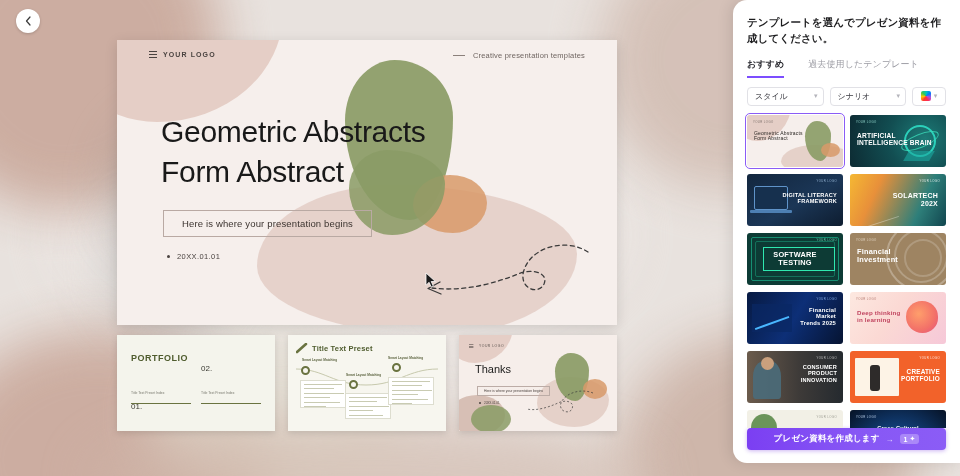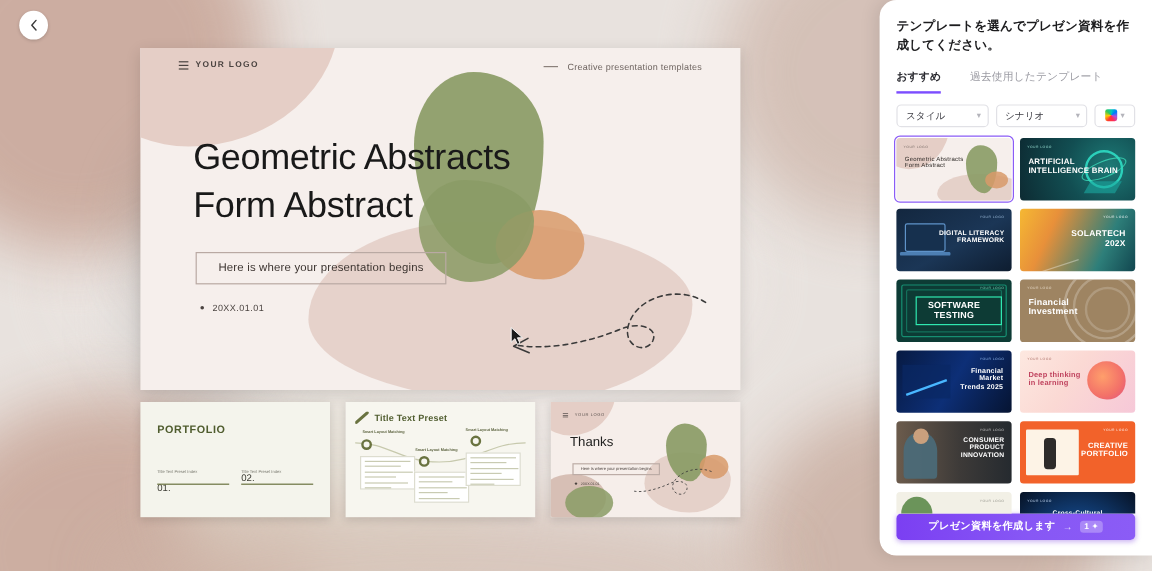--- a/index.html
+++ b/index.html
@@ -320,21 +320,21 @@
   <svg id="ms-cursor" width="12" height="17" viewBox="0 0 12 17">
     <path d="M1 1 L1 13.2 L4.1 10.3 L6.2 15 L8.3 14 L6.2 9.5 L10.4 9.5 Z" fill="#1b1b1b" stroke="#fff" stroke-width="0.8"></path>
   </svg>
 </div>
 
 <div class="thumb" id="thumb-1">
   <div class="t1-title">PORTFOLIO</div>
   <div class="t1-num" style="left:14px; top:45px;margin-top:22px;">01.</div>
   <div class="t1-sub" style="left:14px; top:56px;">Title Text Preset Index</div>
   <div class="t1-rule" style="left:14px; top:68px; width:60px;"></div>
-  <div class="t1-num" style="left:84px; top:59px;">02.</div>
+  <div class="t1-num" style="left:84px; top:29px;">02.</div>
   <div class="t1-sub" style="left:84px; top:56px;">Title Text Preset Index</div>
   <div class="t1-rule" style="left:84px; top:68px; width:60px;"></div>
 </div>
 
 <div class="thumb" id="thumb-2">
   <svg class="t2-check" viewBox="0 0 12 12">
     <path d="M1 9 L10 1" stroke="#6a7340" stroke-width="2.6" stroke-linecap="round" fill="none"></path>
   </svg>
   <div class="t2-title">Title Text Preset</div>
 

